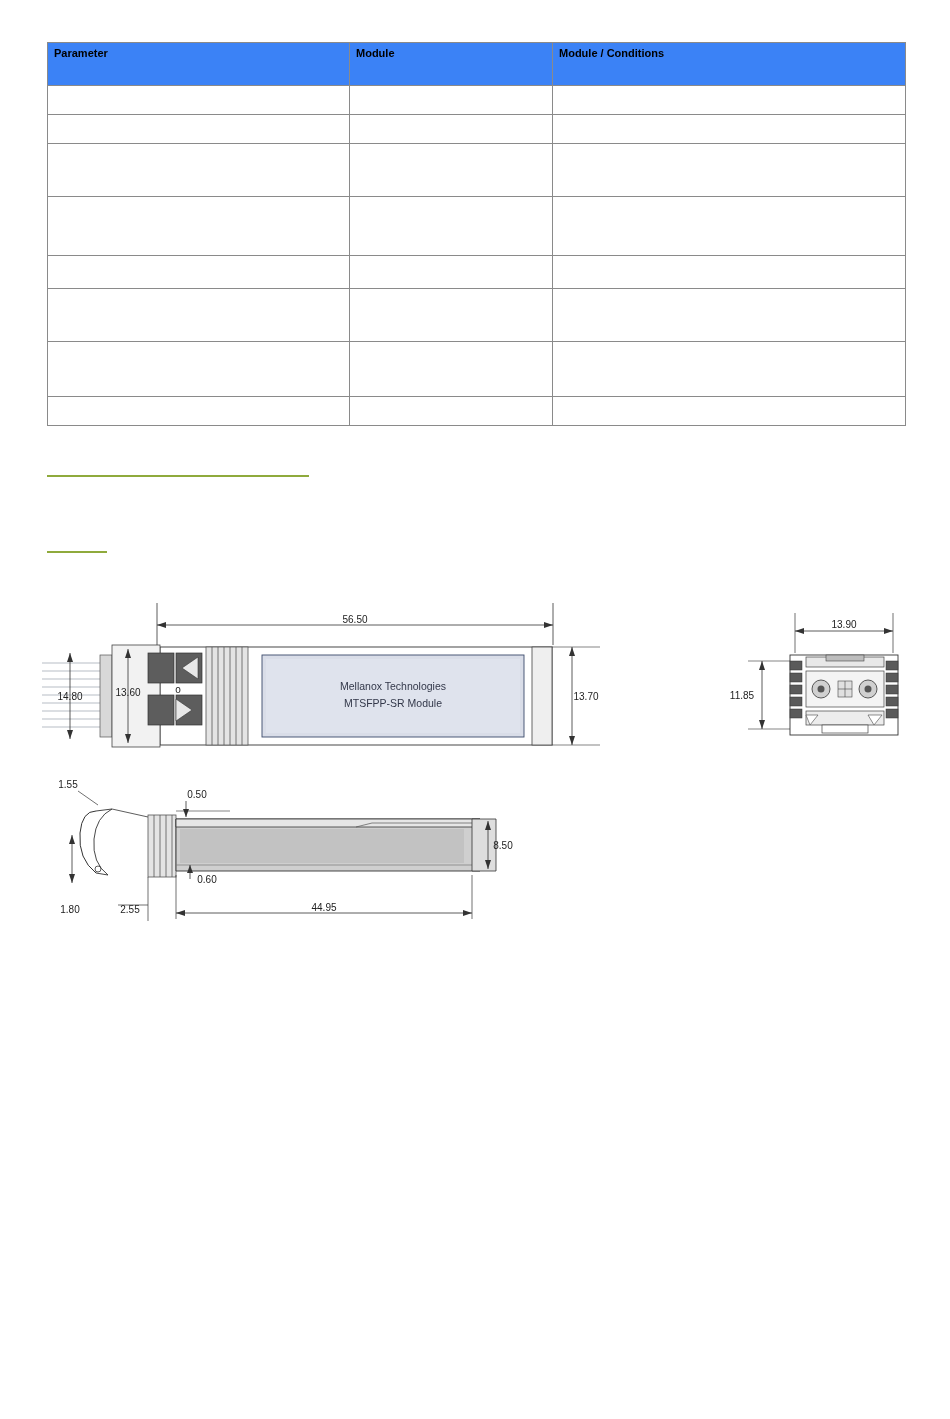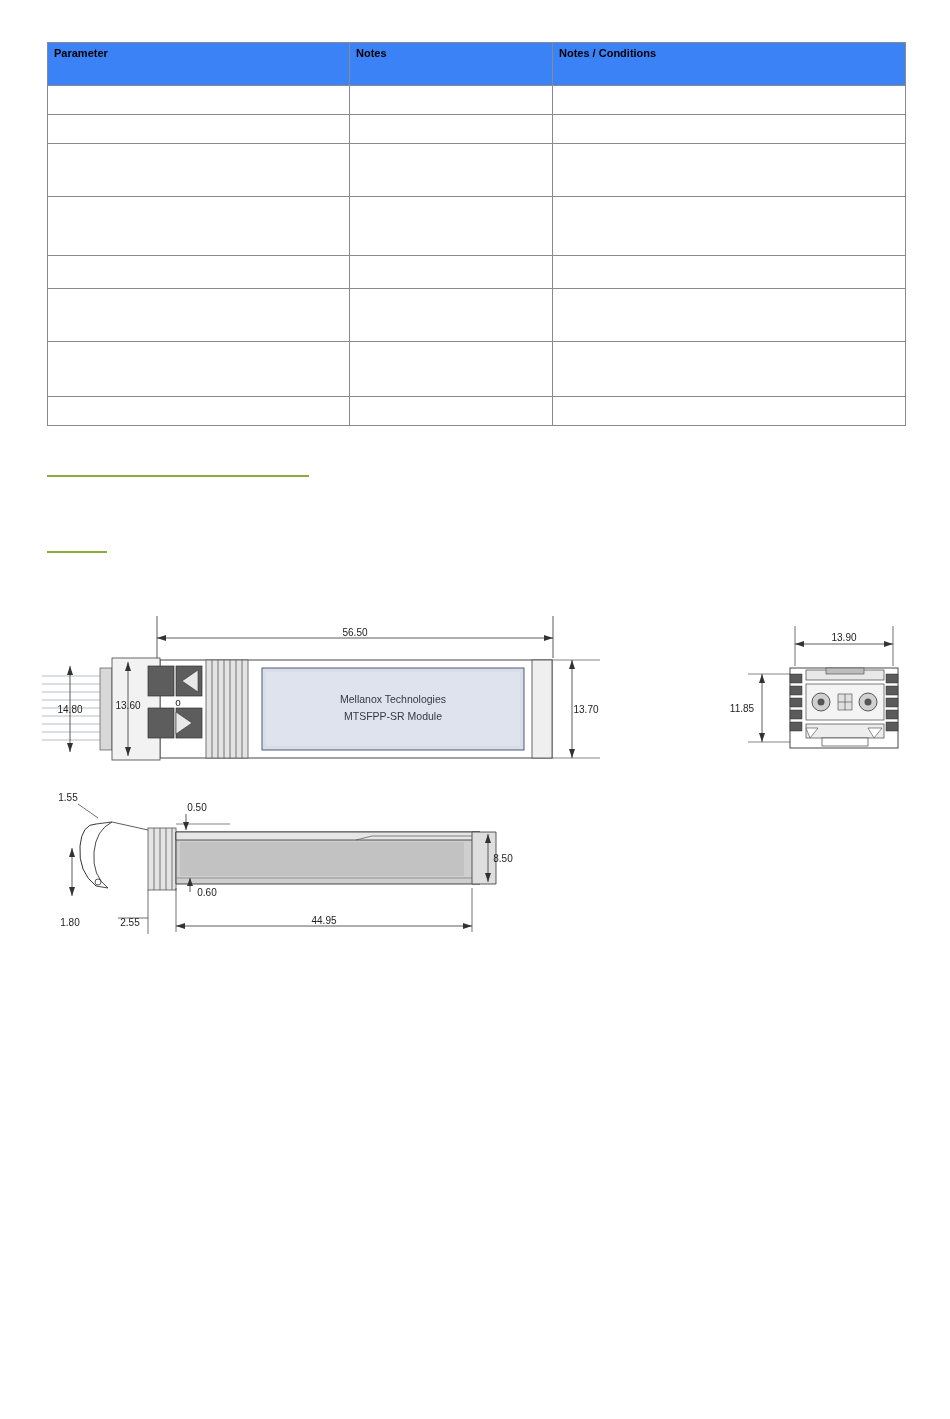--- a/index.html
+++ b/index.html
@@ -70,21 +70,21 @@
     top: 548px;
     width: 60px;
     font-size: 12px;
     border-bottom: 2px solid #8faa3c;
   }
 
   
   .drawing {
     position: absolute;
     left: 0;
-    top: 596px;
+    top: 583px;
     width: 782px;
     height: 360px;
   }
   .drawing svg { display: block; }
 
   .dimtext {
     font-family: "Liberation Sans", sans-serif;
     font-size: 10px;
     fill: #222222;
   }
@@ -99,22 +99,22 @@
 
 <table class="spec-table">
   <colgroup>
     <col class="col-a">
       <col class="col-b">
       <col class="col-c">
   </colgroup>
   <thead>
     <tr>
       <th>Parameter</th>
-      <th>Notes</th>
-      <th>Notes / Conditions</th>
+      <th>Module</th>
+      <th>Module / Conditions</th>
     </tr>
   </thead>
   <tbody>
     <tr class="r-h1">
       <td></td>
       <td></td>
       <td></td>
     </tr>
     <tr class="r-h2">
       <td></td>

